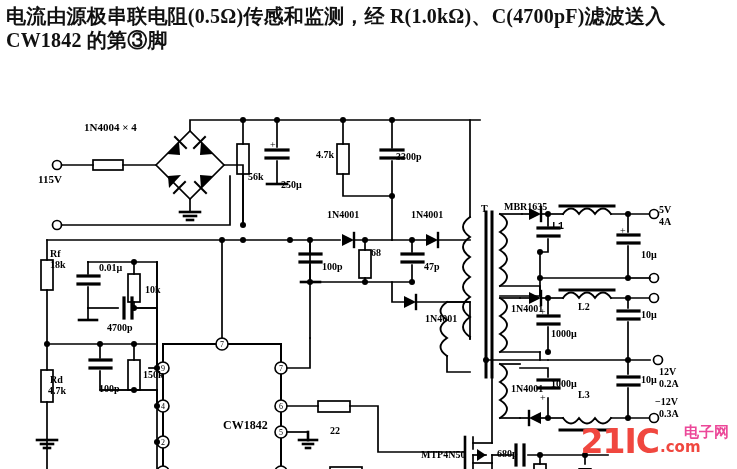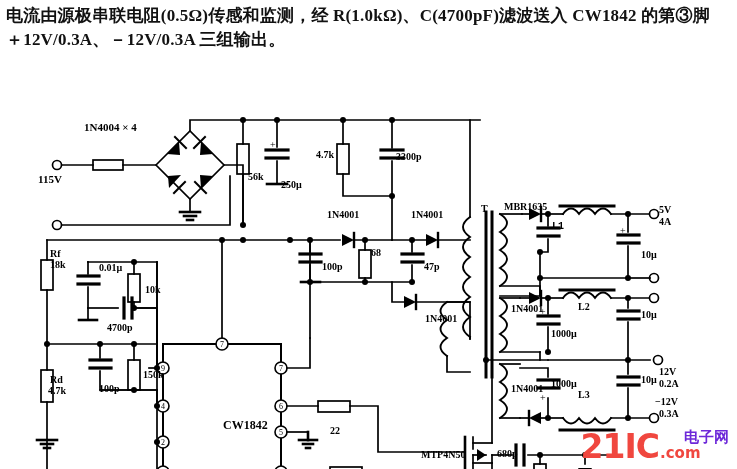--- a/index.html
+++ b/index.html
@@ -1,54 +1,53 @@
 <!DOCTYPE html>
 <html><head>
 <meta charset="utf-8">
 <style>
   html,body{margin:0;padding:0;background:#ffffff;}
   body{width:737px;height:469px;position:relative;overflow:hidden;
        font-family:"Liberation Serif",serif;color:#000;}
 
   
   #caption{position:absolute;left:6px;top:4px;width:725px;
-           font-size:17px;line-height:24px;font-weight:bold;
+           font-size:20px;line-height:24px;font-weight:bold;
            letter-spacing:.2px;color:#111;}
   #caption p{margin:0;}
 
   
   #schem{position:absolute;left:0;top:92px;width:737px;height:377px;}
   #schem svg{display:block;}
 
   
   .lbl{position:absolute;font-family:"Liberation Serif",serif;
        font-weight:bold;color:#000;white-space:pre;line-height:1.08;}
   .s10{font-size:10px;}
   .s11{font-size:11px;}
   .s12{font-size:12px;}
 
   
   #wm{position:absolute;right:8px;bottom:2px;height:42px;
-      display:flex;align-items:center;gap:1px;}
+      display:flex;align-items:flex-start;gap:1px;}
   #wm .big{font-family:"DejaVu Sans",sans-serif;font-weight:bold;
            font-size:33px;color:#f0473f;letter-spacing:-1px;
            line-height:33px;}
-  #wm .cn{font-family:Liberation Mono, monospace;font-weight:bold;
-          font-size:15px;color:#6d28d9;line-height:15px;padding-left:24px;}
+  #wm .cn{font-family:Liberation Serif, serif;font-weight:bold;
+          font-size:15px;color:#ec4899;line-height:15px;padding-left:24px;}
   #wm .dom{font-family:"DejaVu Sans",sans-serif;font-weight:bold;
            font-size:15px;color:#f0473f;line-height:15px;}
   #wm .stack{display:flex;flex-direction:column;align-items:flex-start;
              margin-bottom:1px;}
 </style>
 </head>
 <body>
 
 <div id="caption">
   <p>电流由源极串联电阻(0.5Ω)传感和监测，经 R(1.0kΩ)、C(4700pF)滤波送入 CW1842 的第③脚</p>
-  <p>＋12V/0.3A、－12V/0.3A 三组输出。</p>
 </div>
 
 <div id="schem">
 
 <svg width="737" height="377" viewBox="0 0 737 377" xmlns="http://www.w3.org/2000/svg">
   <g stroke="#000" fill="none" stroke-width="1.7" stroke-linecap="square">
 
     <circle cx="57" cy="73" r="4.5" stroke-width="1.7" fill="#fff"></circle>
     <circle cx="57" cy="133" r="4.5" stroke-width="1.7" fill="#fff"></circle>
     <path d="M62 73 H93"></path>

